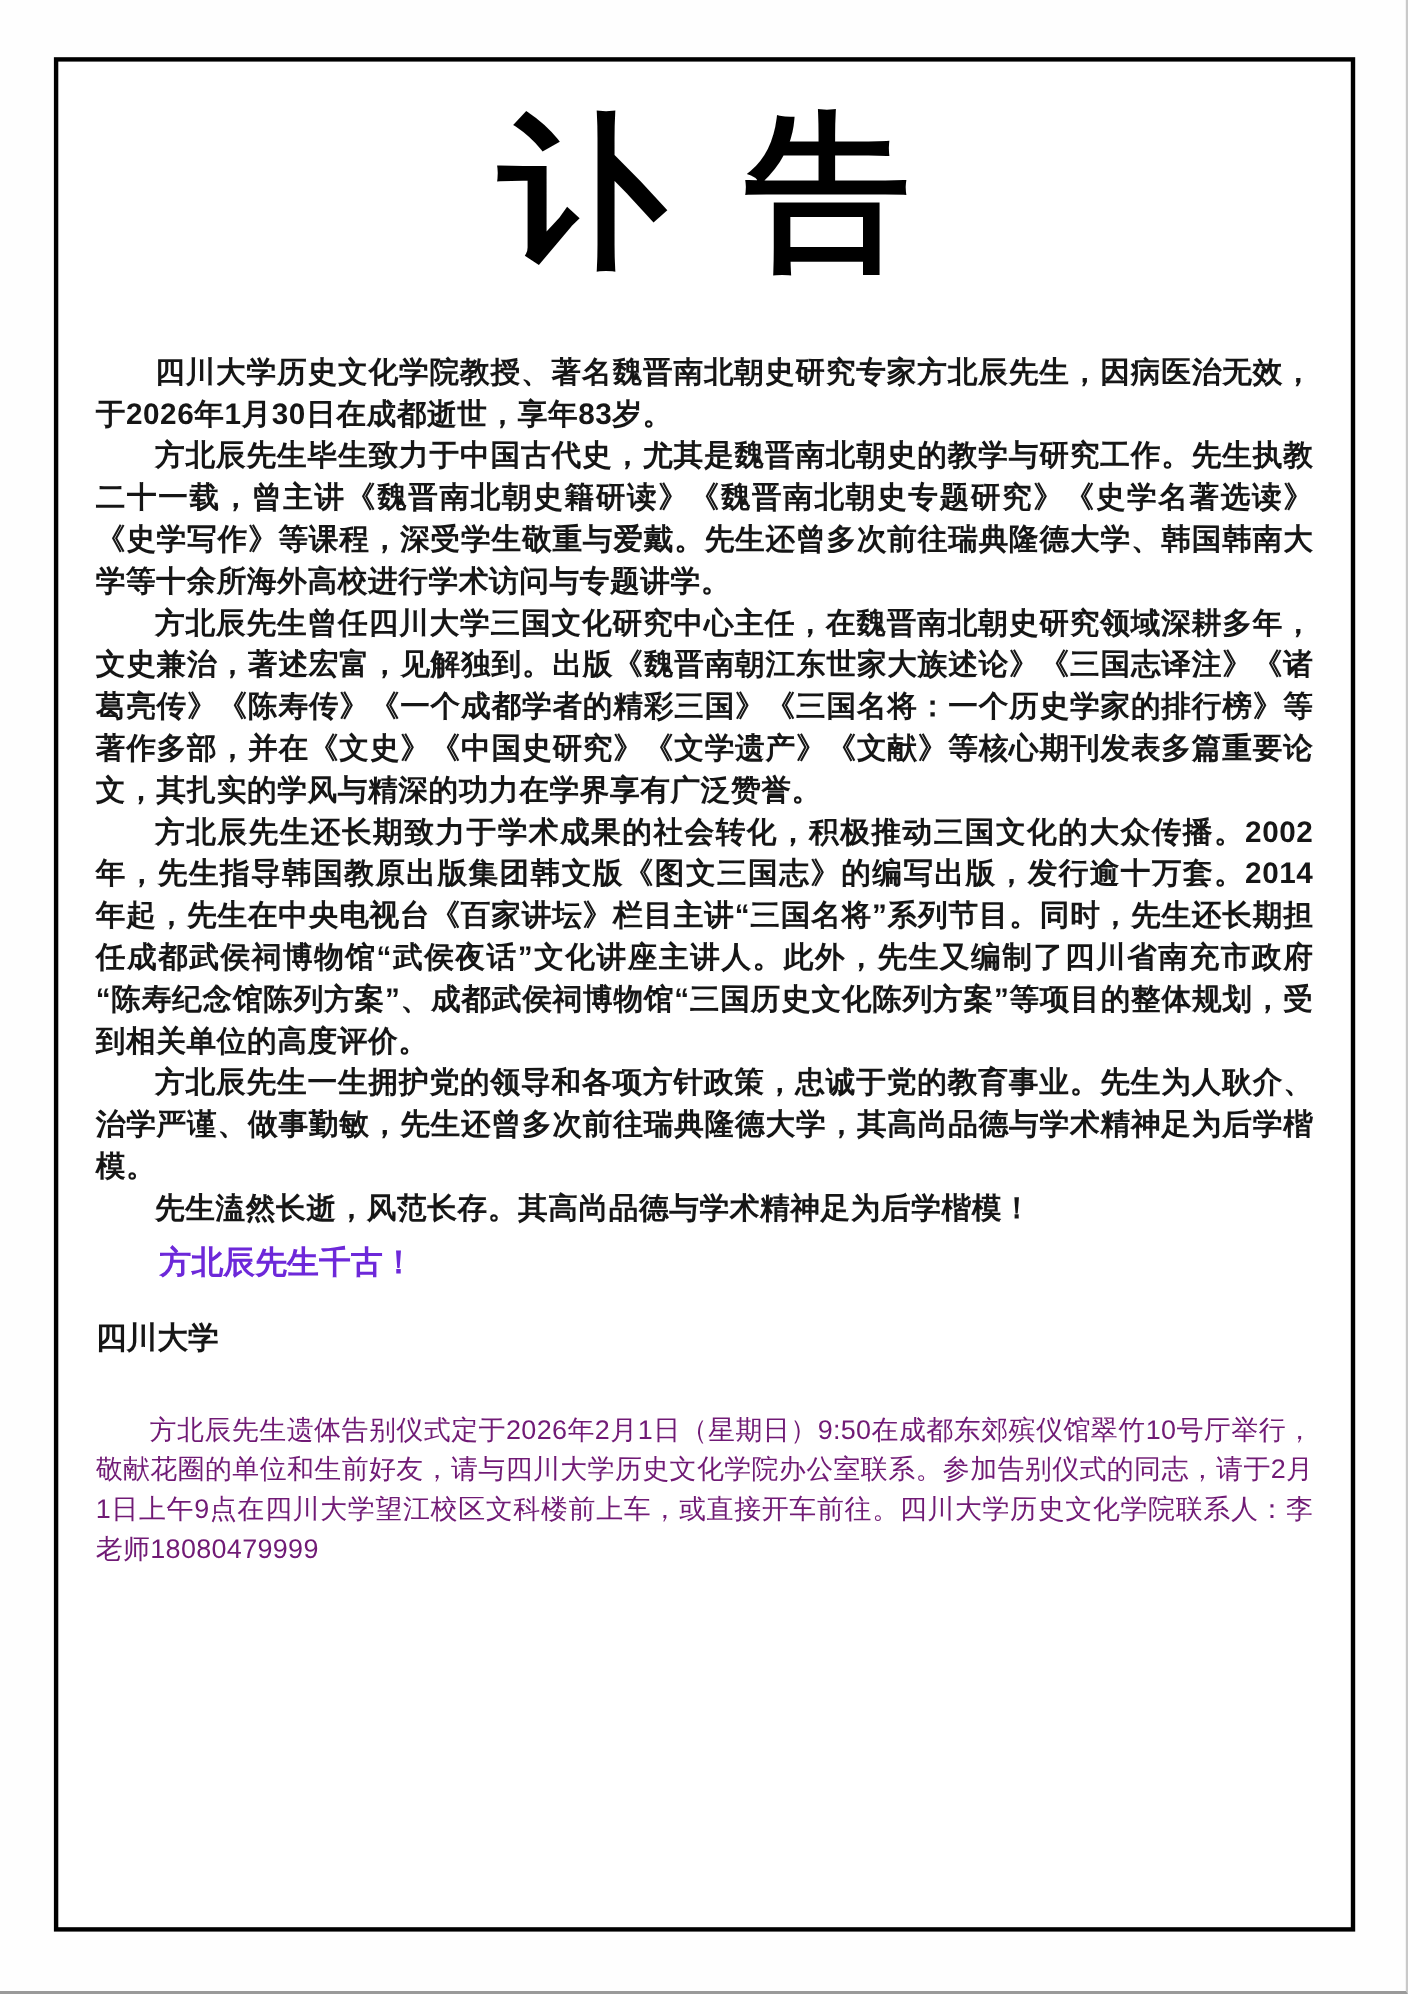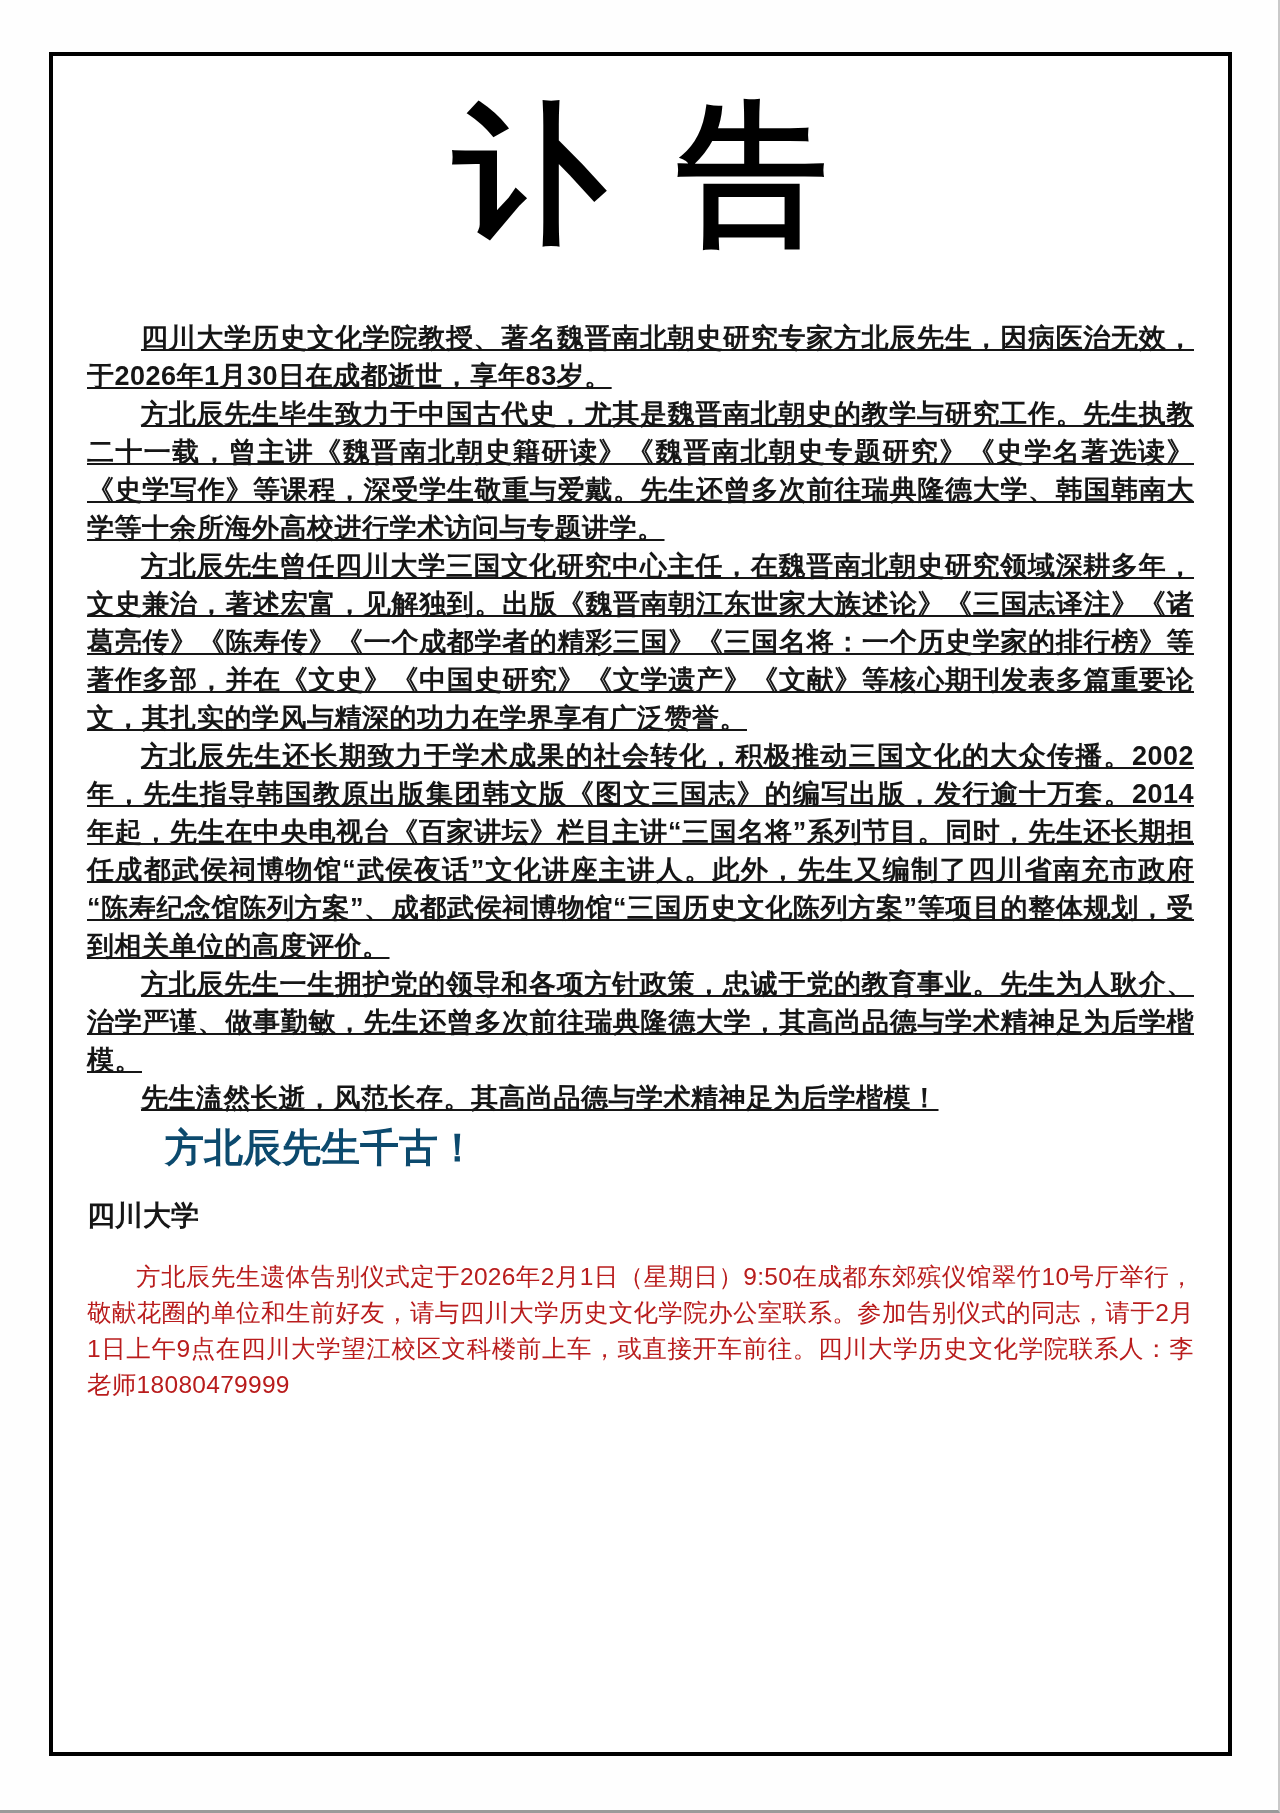--- a/index.html
+++ b/index.html
@@ -49,50 +49,49 @@
   }
   .body-text p {
     margin: 0;
     text-indent: 2em;
     font-size: 27px;
     line-height: 38px;
     letter-spacing: 0.5px;
     text-align: justify;
     font-weight: 600;
     color: #161616;
-    text-decoration: underline;
   }
   .tribute-line {
     margin-top: 10px;
     text-indent: 2em;
-    font-size: 39px;
+    font-size: 29px;
     line-height: 42px;
     font-weight: bold;
-    color: #0c4a6e;
+    color: #6d28d9;
   }
   .tribute-line .punct {
     font-weight: 600;
   }
   .signature-block {
     margin-top: 24px;
     padding-right: 95px;
     font-size: 28px;
     line-height: 46px;
     font-weight: 600;
     color: #161616;
   }
   .footer-note {
-    margin-top: 20px;
+    margin-top: 44px;
     text-indent: 2em;
     font-size: 24.5px;
     line-height: 36px;
     text-align: justify;
     letter-spacing: 0.3px;
     font-weight: 500;
-    color: #b91c1c;
+    color: #701a75;
   }
 </style>
 </head>
 <body>
 
 <div class="scan-page">
   <div class="notice-frame">
 
     <div class="doc-title">
       <span>讣</span>

